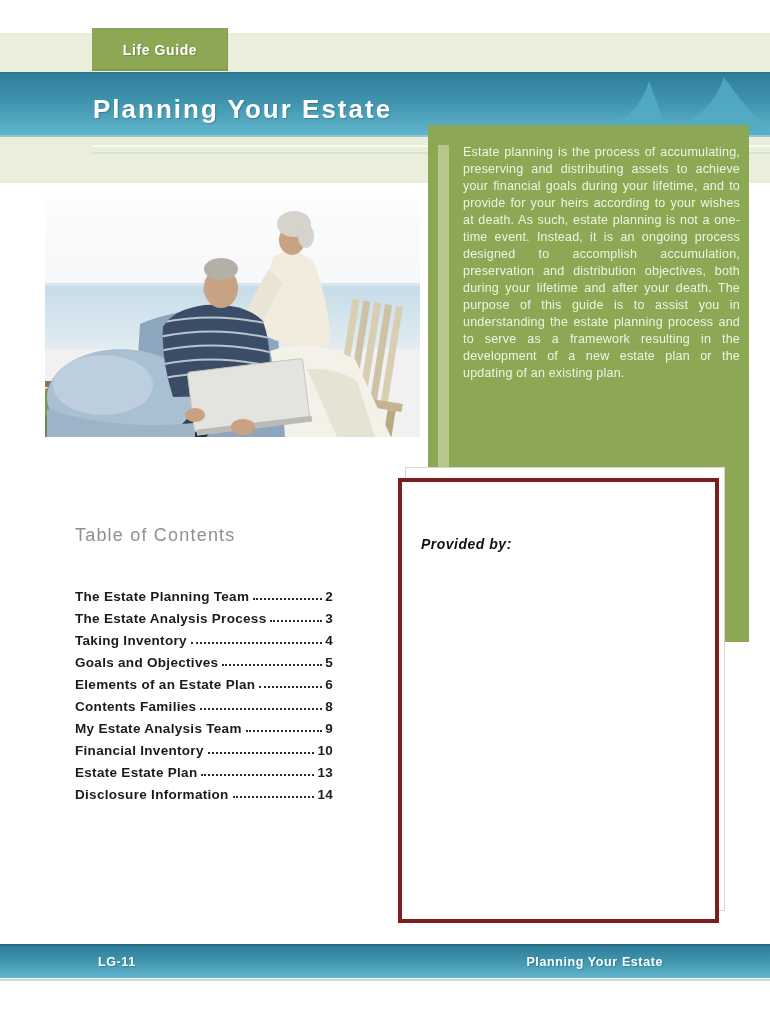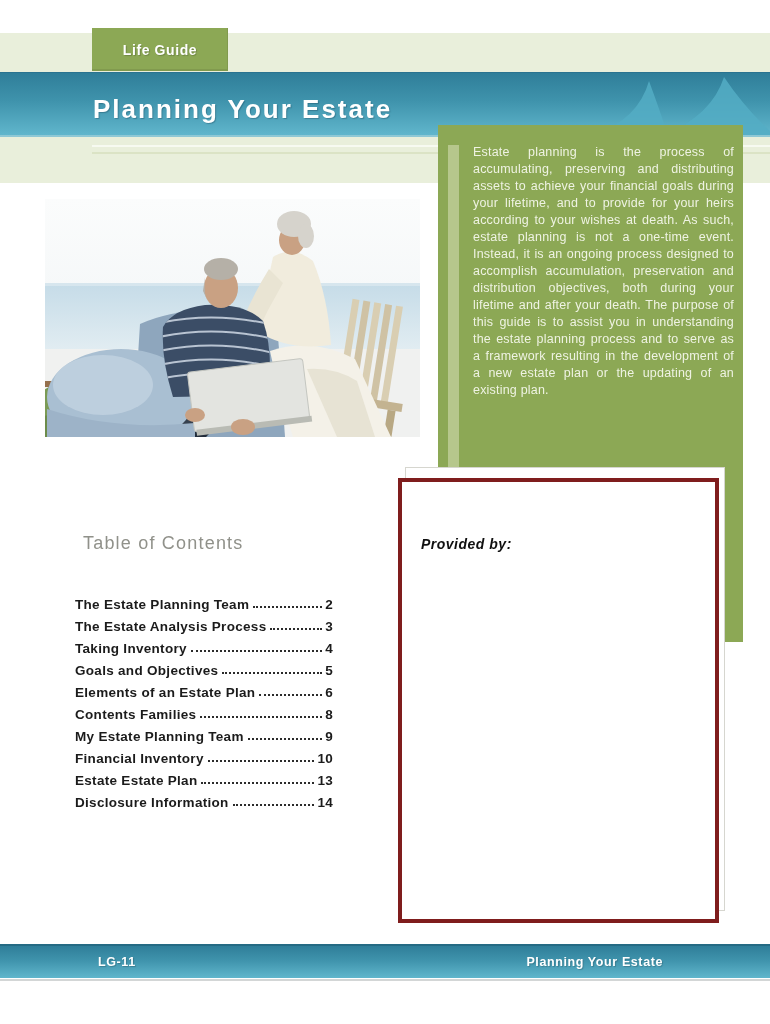--- a/index.html
+++ b/index.html
@@ -27,40 +27,40 @@
     position:absolute;left:92px;top:28px;width:136px;height:43px;z-index:2;
     background:var(--green,#8ca855);box-shadow:inset -1px -2px 0 rgba(0,0,0,.08);
     display:flex;align-items:center;justify-content:center;
   }
   .life-tab span{color:#ffffff;font-weight:bold;font-size:14px;letter-spacing:.6px;
     text-shadow:1px 1px 1px rgba(0,0,0,.2);}
   
   .photo{position:absolute;left:45px;top:199px;width:375px;height:238px;z-index:1;}
   
   .green-box{
-    position:absolute;left:438px;top:125px;width:305px;height:517px;
-    background:var(--green,#8ca855);z-index:2;
+    position:absolute;left:428px;top:125px;width:305px;height:517px;
+    background:var(--green,#8ca855);z-index:2;padding-left:16px;
   }
   .accent-bar{position:absolute;left:10px;top:20px;width:11px;height:324px;background:var(--green-accent,#b6c78c);}
   .intro-text{
     position:absolute;left:35px;right:9px;top:19px;margin:0;
     color:#eff3e3;font-size:12.5px;line-height:17px;letter-spacing:.2px;
     text-align:justify;
   }
   
   .paper{position:absolute;background:#ffffff;box-sizing:border-box;}
   .paper-back{left:405px;top:467px;width:320px;height:444px;border:1px solid #d6d6cf;z-index:3;}
   .paper-front{left:388px;top:478px;width:321px;height:445px;border:4px solid #7f1d1d;z-index:4;margin-left:10px;}
   .provided-label{
     position:absolute;left:19px;top:54px;margin:0;
     font-size:14px;font-weight:bold;font-style:italic;color:#101010;letter-spacing:.5px;
   }
   
   .toc{position:absolute;left:75px;top:525px;width:258px;z-index:1;}
-  .toc-heading{margin:8px;font-size:18px;font-weight:normal;color:#90918a;letter-spacing:1.2px;}
+  .toc-heading{margin:0;font-size:18px;font-weight:normal;color:#90918a;letter-spacing:1.2px;}
   .toc-list{margin-top:36px;}
   .toc-row{
     display:flex;align-items:flex-end;height:22px;
     font-size:13.5px;font-weight:bold;color:#1b1b1b;letter-spacing:.3px;cursor:pointer;
   }
   .toc-label{white-space:nowrap;}
   .toc-leader{flex:1;border-bottom:2px dotted #2b2b2b;margin:0 3px 4px 4px;min-width:12px;}
   .toc-page{white-space:nowrap;}
   
   .footer{
@@ -222,21 +222,21 @@
           <span class="toc-page">6</span>
         </div>
 
         <div class="toc-row">
           <span class="toc-label">Contents Families</span>
           <span class="toc-leader"></span>
           <span class="toc-page">8</span>
         </div>
 
         <div class="toc-row">
-          <span class="toc-label">My Estate Planning Team</span>
+          <span class="toc-label">My Estate Analysis Team</span>
           <span class="toc-leader"></span>
           <span class="toc-page">9</span>
         </div>
 
         <div class="toc-row">
           <span class="toc-label">Financial Inventory</span>
           <span class="toc-leader"></span>
           <span class="toc-page">10</span>
         </div>
 

